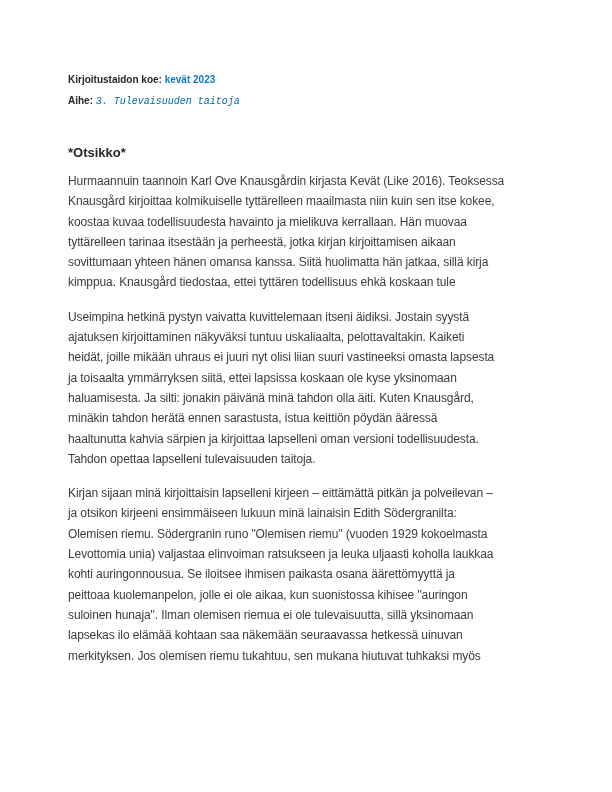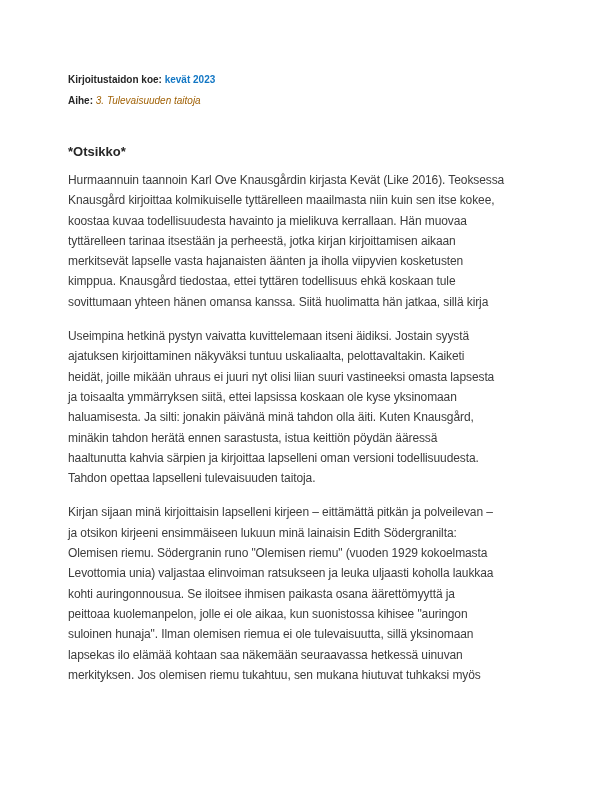--- a/index.html
+++ b/index.html
@@ -21,21 +21,22 @@
     font-size: 10px;
     line-height: 21px;
     font-weight: bold;
     color: #262626;
     white-space: nowrap;
   }
   .blue { color: var(--accent, #1377c4); }
   .i {
     font-style: italic;
     font-weight: normal;
-    color: #a16207;
+    color: #0369a1;
+    font-family: Liberation Mono, monospace;
   }
   .title {
     margin-top: 31px;
     font-size: 13px;
     line-height: 20px;
     font-weight: bold;
     color: #262626;
   }
   .paragraphs { margin-top: 8px; }
   .para { margin: 0 0 14px 0; }
@@ -63,23 +64,22 @@
   </div>
 
   <div class="title">*Otsikko*</div>
 
   <div class="paragraphs">
       <div class="para">
         <div class="line">Hurmaannuin taannoin Karl Ove Knausgårdin kirjasta Kevät (Like 2016). Teoksessa</div>
         <div class="line">Knausgård kirjoittaa kolmikuiselle tyttärelleen maailmasta niin kuin sen itse kokee,</div>
         <div class="line">koostaa kuvaa todellisuudesta havainto ja mielikuva kerrallaan. Hän muovaa</div>
         <div class="line">tyttärelleen tarinaa itsestään ja perheestä, jotka kirjan kirjoittamisen aikaan</div>
-        <div class="line">merkitsevät lapselle vasta hajanaisten äänten ja iholla viipyvien kosketusten</div>
+        <div class="line">sovittumaan yhteen hänen omansa kanssa. Siitä huolimatta hän jatkaa, sillä kirja</div>
         <div class="line">kimppua. Knausgård tiedostaa, ettei tyttären todellisuus ehkä koskaan tule</div>
-        <div class="line">sovittumaan yhteen hänen omansa kanssa. Siitä huolimatta hän jatkaa, sillä kirja</div>
       </div>
       <div class="para">
         <div class="line">Useimpina hetkinä pystyn vaivatta kuvittelemaan itseni äidiksi. Jostain syystä</div>
         <div class="line">ajatuksen kirjoittaminen näkyväksi tuntuu uskaliaalta, pelottavaltakin. Kaiketi</div>
         <div class="line">heidät, joille mikään uhraus ei juuri nyt olisi liian suuri vastineeksi omasta lapsesta</div>
         <div class="line">ja toisaalta ymmärryksen siitä, ettei lapsissa koskaan ole kyse yksinomaan</div>
         <div class="line">haluamisesta. Ja silti: jonakin päivänä minä tahdon olla äiti. Kuten Knausgård,</div>
         <div class="line">minäkin tahdon herätä ennen sarastusta, istua keittiön pöydän ääressä</div>
         <div class="line">haaltunutta kahvia särpien ja kirjoittaa lapselleni oman versioni todellisuudesta.</div>
         <div class="line">Tahdon opettaa lapselleni tulevaisuuden taitoja.</div>

